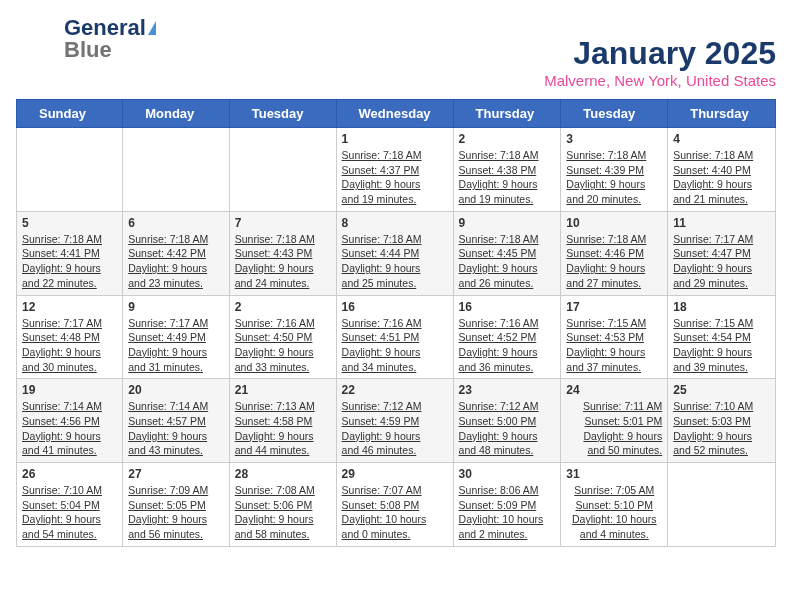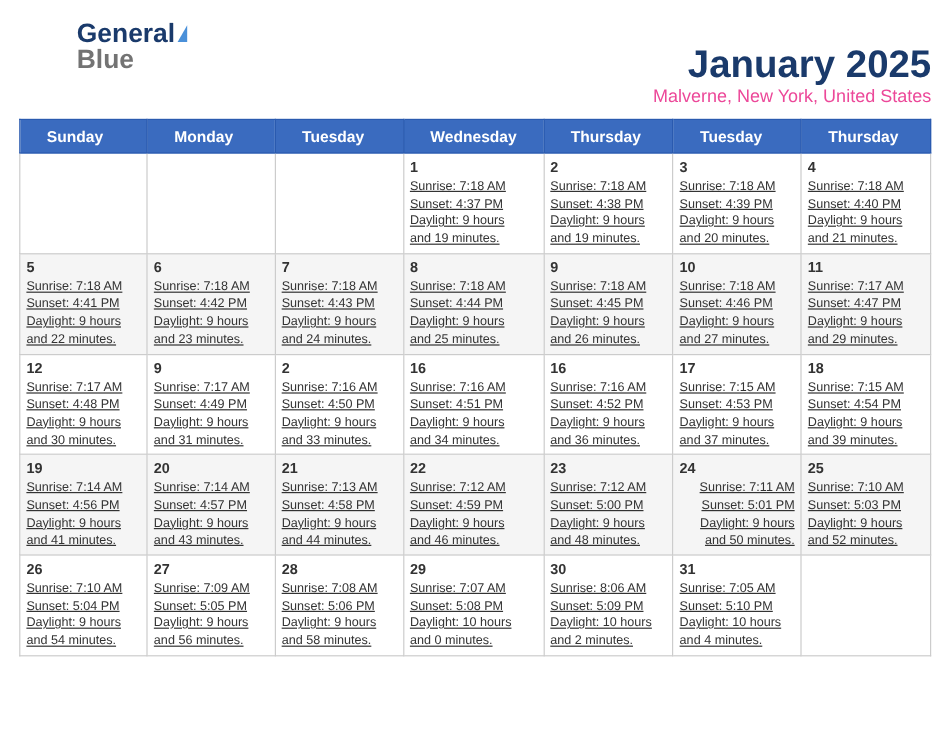--- a/index.html
+++ b/index.html
@@ -342,21 +342,21 @@
         </td>
         <td>
           <div class="day-number">30</div>
           <div class="day-info" style="white-space: pre-line;">Sunrise: 8:06 AM
 Sunset: 5:09 PM
 Daylight: 10 hours
 and 2 minutes.</div>
         </td>
         <td>
           <div class="day-number">31</div>
-          <div class="day-info" style="white-space: pre-line;">Sunrise: 7:05 AM
+          <div class="day-info" style="white-space: pre-line; text-align: center;">Sunrise: 7:05 AM
 Sunset: 5:10 PM
 Daylight: 10 hours
 and 4 minutes.</div>
         </td>
         <td class="empty-cell"></td>
       </tr>
     </tbody>
 </table>
 
 </body></html>

